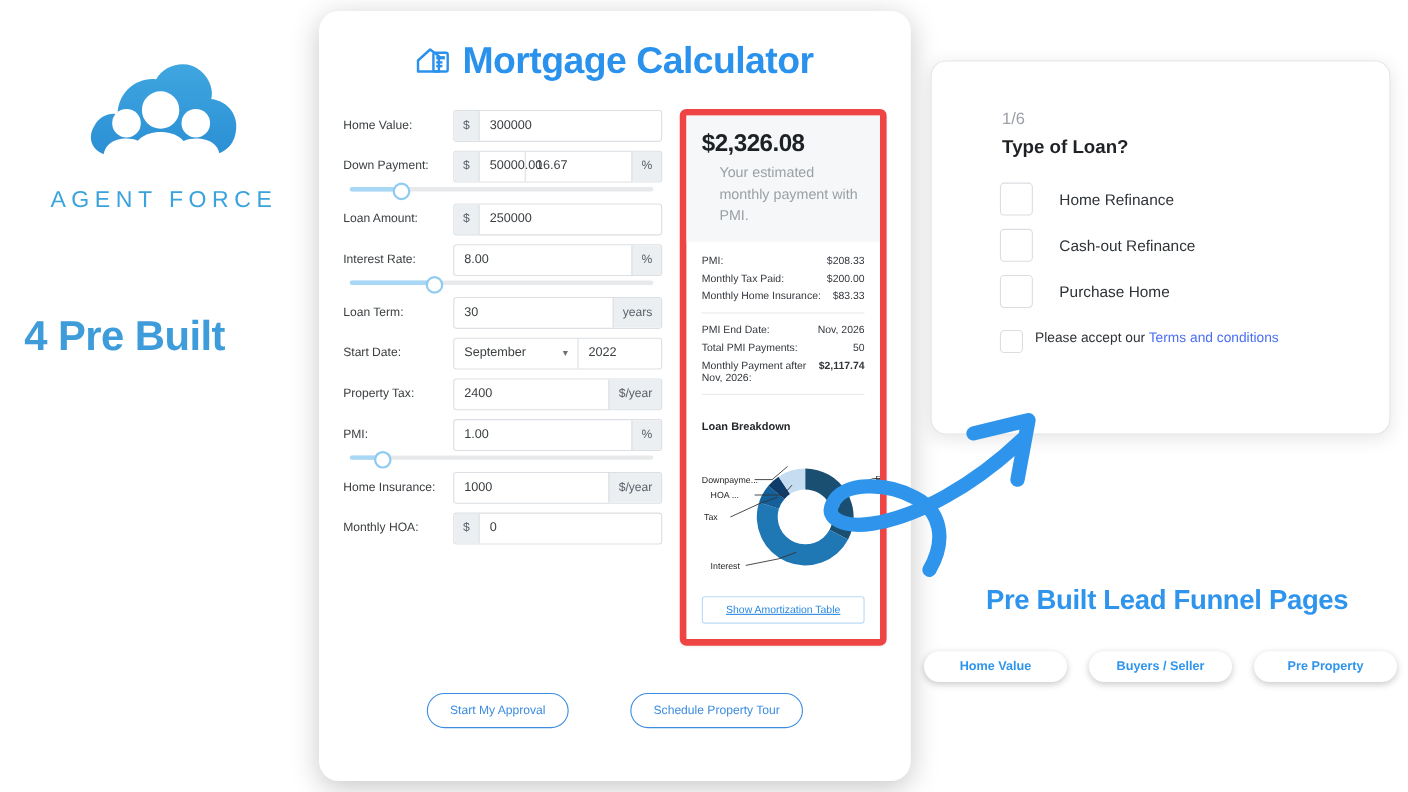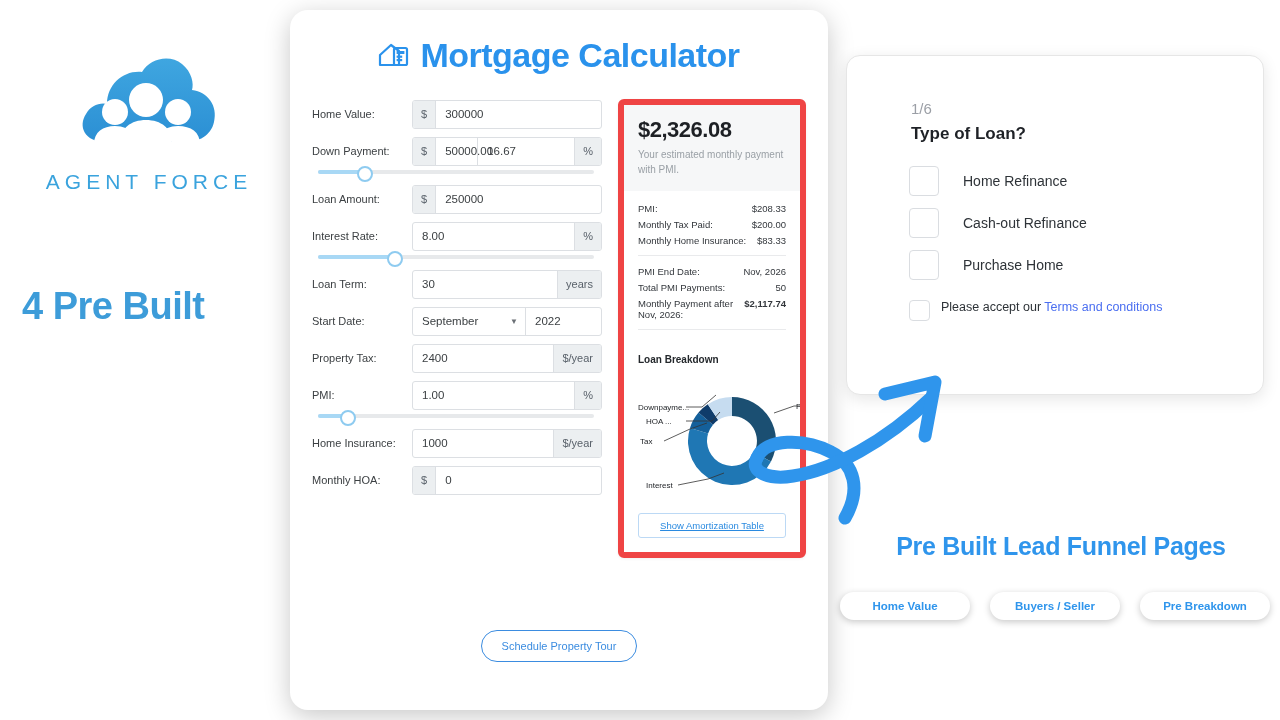--- a/index.html
+++ b/index.html
@@ -52,21 +52,21 @@
   .caret{font-size:8px;color:#6b7076;margin-left:6px;}
 
   .slider{position:relative;height:4px;background:#e7e9eb;border-radius:2px;margin:-3px 0 10px 6px;width:276px;}
   .slider .fill{position:absolute;left:0;top:0;bottom:0;background:#a8d8f5;border-radius:2px;}
   .slider .thumb{position:absolute;top:-4px;width:12px;height:12px;border-radius:50%;background:#fff;border:2px solid #8ecbf0;transform:translateX(-50%);}
 
   
   .res-card{background:#fff;border:6px solid #ef4444;border-radius:6px;overflow:hidden;box-shadow:0 1px 3px rgba(0,0,0,.06);}
   .res-top{background:#f6f7f8;padding:12px 14px 14px;}
   .res-amount{font-size:22px;font-weight:bold;color:#1d2024;letter-spacing:-.5px;}
-  .res-sub{font-size:10px;color:#9aa0a6;line-height:1.5;margin-top:4px;}
+  .res-sub{font-size:13px;color:#9aa0a6;line-height:1.5;margin-top:4px;margin-left:16px;}
   .res-mid{padding:12px 14px;}
   .kv{display:flex;justify-content:space-between;font-size:9.5px;color:#33373c;margin-bottom:5px;gap:6px;}
   .kv .k{flex:1;}
   .kv .v{text-align:right;white-space:nowrap;}
   .kv .v.b{font-weight:bold;}
   .hr{height:1px;background:#e9eaec;margin:9px 0 10px;}
   .brk-title{font-size:10px;font-weight:bold;color:#24282c;padding:0 14px;margin-top:2px;}
   .donut-wrap{position:relative;height:140px;margin-top:4px;text-align:center;}
   .donut-wrap svg{position:absolute;left:0;top:0;}
   .amort{
@@ -329,20 +329,21 @@
               </g>
             </svg>
           </div>
 
           <div class="amort">Show Amortization Table</div>
         </div>
       </div>
     </div>
 
     <div class="calc-actions">
+      <div class="pill-btn">Start My Approval</div>
       <div class="pill-btn">Schedule Property Tour</div>
     </div>
   </div>
 
   <div class="lead-card">
     <div class="lead-step">1/6</div>
     <div class="lead-q">Type of Loan?</div>
 
     <div class="opts">
       <div class="opt">
@@ -373,16 +374,16 @@
       <path d="M22 98 C30 78 70 78 96 92 C120 104 126 130 110 158" stroke="#2f95ec" stroke-width="13" fill="none" stroke-linecap="round"></path>
       <path d="M22 98 C14 112 34 120 58 116 C98 110 150 82 196 38" stroke="#2f95ec" stroke-width="13" fill="none" stroke-linecap="round"></path>
       <path d="M150 34 L200 22 L190 76" stroke="#2f95ec" stroke-width="13" fill="none" stroke-linecap="round" stroke-linejoin="round"></path>
     </svg>
   </div>
 
   <div class="funnel-title">Pre Built Lead Funnel Pages</div>
   <div class="funnel-btns">
     <div class="fbtn">Home Value</div>
     <div class="fbtn">Buyers / Seller</div>
-    <div class="fbtn">Pre Breakdown</div>
+    <div class="fbtn">Pre Property</div>
   </div>
 
 </div>
 
 </body></html>

